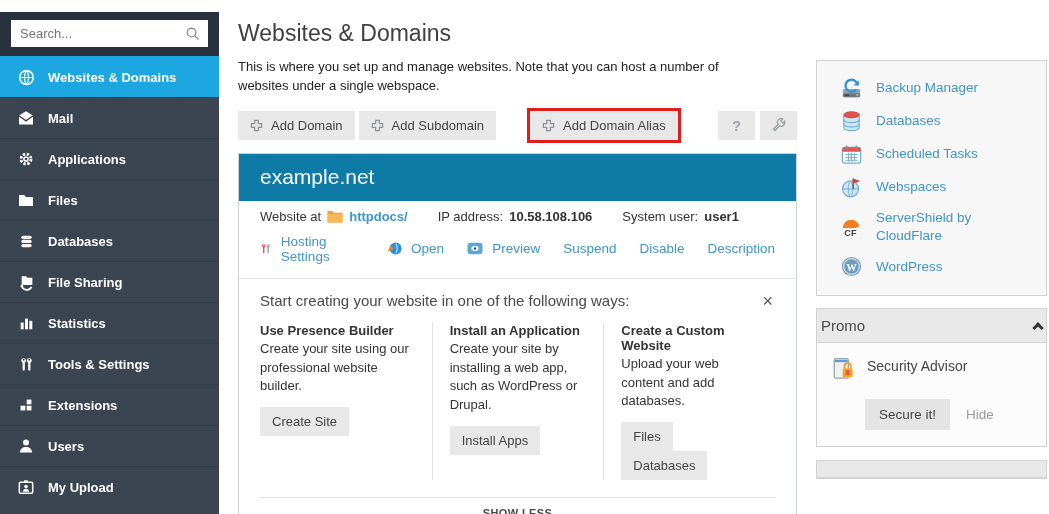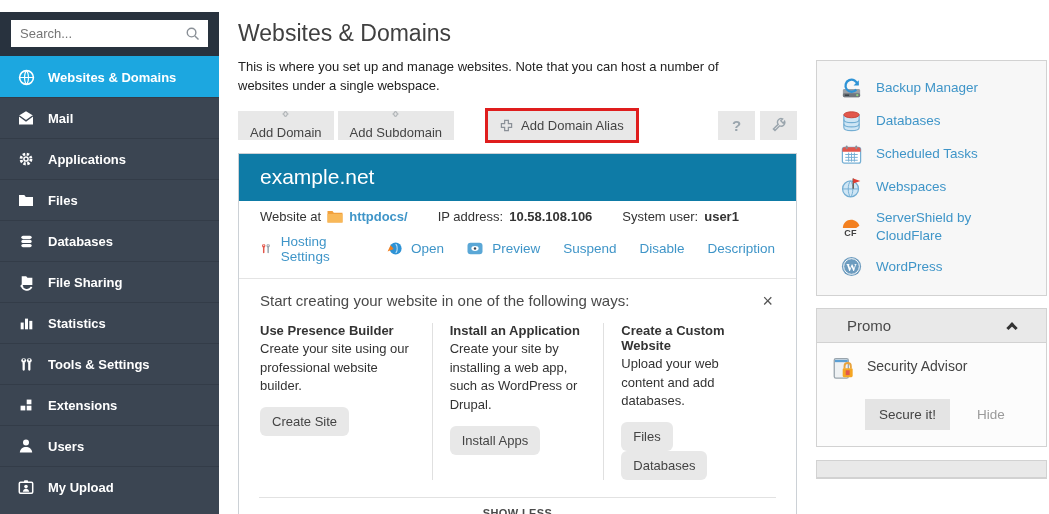--- a/index.html
+++ b/index.html
@@ -33,21 +33,21 @@
   .page-title { font-size:23px; font-weight:400; color:#404040; margin:20px 0 0; }
   .page-desc { font-size:13px; color:#222; line-height:1.45; margin:11px 0 0; max-width:505px; }
 
   .toolbar { display:flex; align-items:center; margin-top:15px; }
   .btn {
     display:inline-flex; align-items:center; justify-content:center; gap:8px;
     background:#e8e8e8; border:none; height:29px; padding:0 12px;
     font-size:13px; color:#444; cursor:pointer; white-space:nowrap;
     font-family:inherit;
   }
-  .mr4 { margin-right:4px;flex-direction:column; }
+  .mr4 { margin-right:4px; }
   .hl { outline:3px solid #df1d1d; margin-left:30px; }
   .toolbar-right { margin-left:auto; display:flex; gap:5px; }
   .icon-btn { width:37px; padding:0; color:#9aa5ad; font-size:15px; font-weight:700; }
 
   
   .card { margin-top:13px; border:1px solid #ccd1d6; background:#fff; }
   .card-header { background:#0e7ba6; color:#fff; font-size:21px; padding:11px 21px 12px; }
   .info-row { padding:8px 21px 0; font-size:13px; color:#333; display:flex; gap:30px; align-items:center; }
   .info-piece { display:flex; align-items:center; gap:6px; white-space:nowrap; }
   .bold { font-weight:700; }
@@ -57,48 +57,48 @@
   .act { display:flex; align-items:center; gap:9px; }
 
   .gs { border-top:1px solid #e4e4e4; padding:13px 21px 0; }
   .gs-head { display:flex; align-items:flex-start; font-size:15px; color:#4a4a4a; }
   .gs-close { margin-left:auto; color:#555; font-size:18px; line-height:1; cursor:pointer; padding:0 2px; }
   .gs-cols { display:flex; margin-top:13px; padding-bottom:17px; }
   .gs-col { width:33.33%; padding-right:16px; font-size:13px; color:#333; }
   .gs-col + .gs-col { border-left:1px solid #e0e0e0; padding-left:17px; }
   .gs-col h4 { margin:0 0 2px; font-size:13px; font-weight:700; color:#333; }
   .gs-col p { margin:0 0 11px; line-height:1.45; }
-  .gs-col .btn { margin-right:6px;border-radius:6px; }
+  .gs-col .btn { margin-right:6px; }
 
   .show-less {
     margin:0 20px; border-top:1px solid #e2e2e2; border-bottom:1px solid #e2e2e2;
     text-align:center; padding:9px 0 8px; font-size:11px; font-weight:700;
     color:#4a4a4a; letter-spacing:.4px; cursor:pointer;
   }
 
   
   .right { position:absolute; left:816px; top:0; width:231px; }
   .panel { border:1px solid #d2d2d2; background:#f7f7f7; }
   .panel-tools { margin-top:60px; padding:11px 0 12px; }
   .tool-item { display:flex; align-items:center; gap:13px; padding:5px 12px 5px 22px; font-size:13.5px; color:#3f95c8; cursor:pointer; line-height:1.35; }
   .tool-icon { width:24px; flex:0 0 24px; display:flex; justify-content:center; }
   .panel-head {
-    background:#e9e9e9; border-bottom:1px solid #d2d2d2; padding:8px 30px;
+    background:#e9e9e9; border-bottom:1px solid #d2d2d2; padding:8px 4px;
     font-size:15px; color:#4a4a4a; display:flex; align-items:center;
   }
   .panel-head .caret-big {
     margin-left:auto; width:8px; height:8px;
     border-left:3px solid #333; border-top:3px solid #333; transform:rotate(45deg); margin-top:4px;
   }
   .panel-promo { margin-top:12px; background:#fcfcfc; }
   .promo-body { padding:13px 14px 16px; }
   .advisor { display:flex; gap:10px; }
   .advisor-title { font-size:14px; color:#444; margin-top:2px; }
   .advisor-text { font-size:12.5px; color:#555; line-height:1.45; margin-top:4px; max-width:165px; }
-  .promo-actions { margin-top:13px; margin-left:34px; display:flex; align-items:center; gap:27px; }
+  .promo-actions { margin-top:13px; margin-left:34px; display:flex; align-items:center; gap:16px; }
   .btn-secure { height:31px; padding:0 14px; font-size:13.5px; background:#e4e4e4; }
   .hide-link { color:#9a9a9a; font-size:13.5px; }
   .panel-bottom { margin-top:13px; background:#fcfcfc; }
 </style>
 </head>
 <body>
 
 <aside class="sidebar">
   <div class="search-band">
     <input class="search-input" placeholder="Search..." style="">

